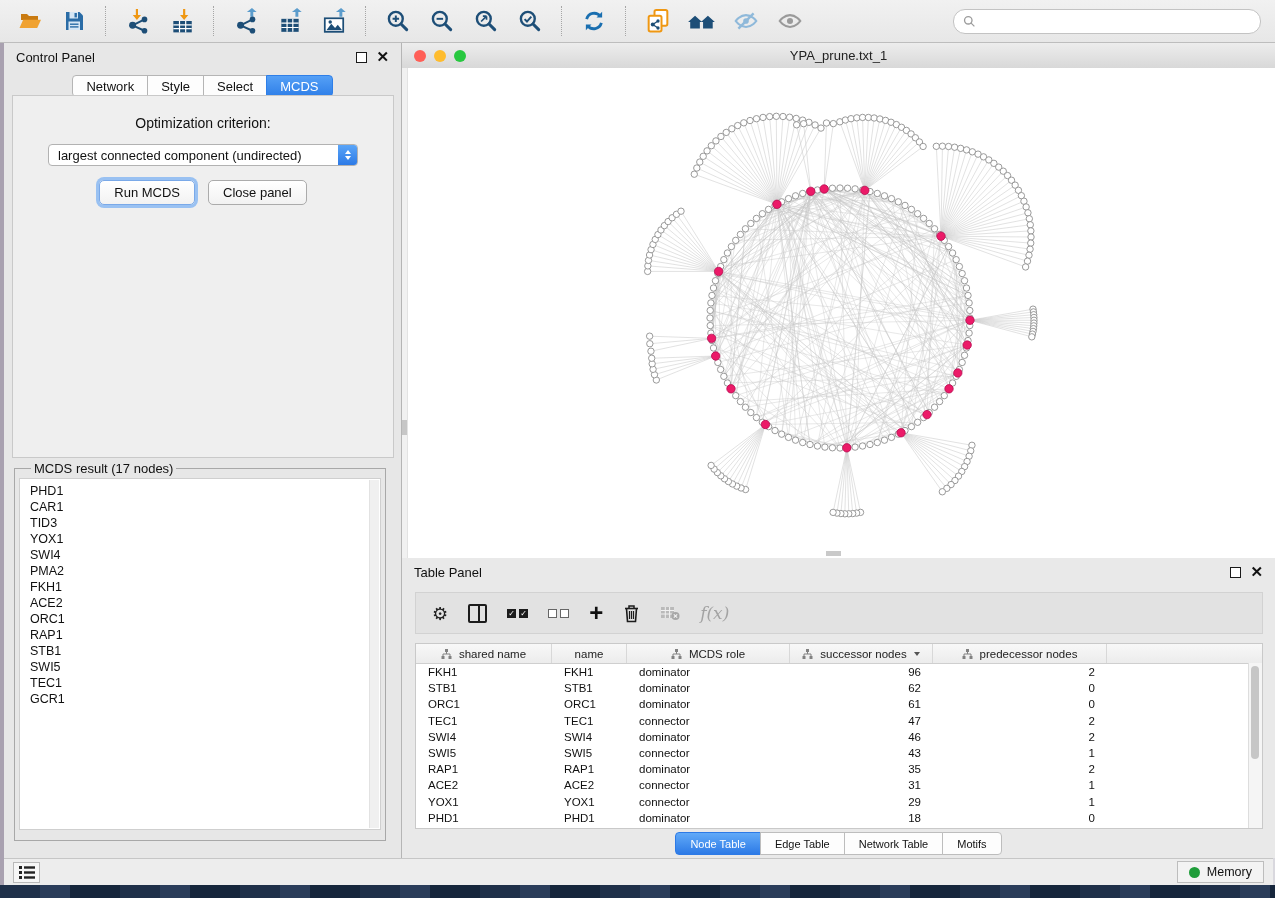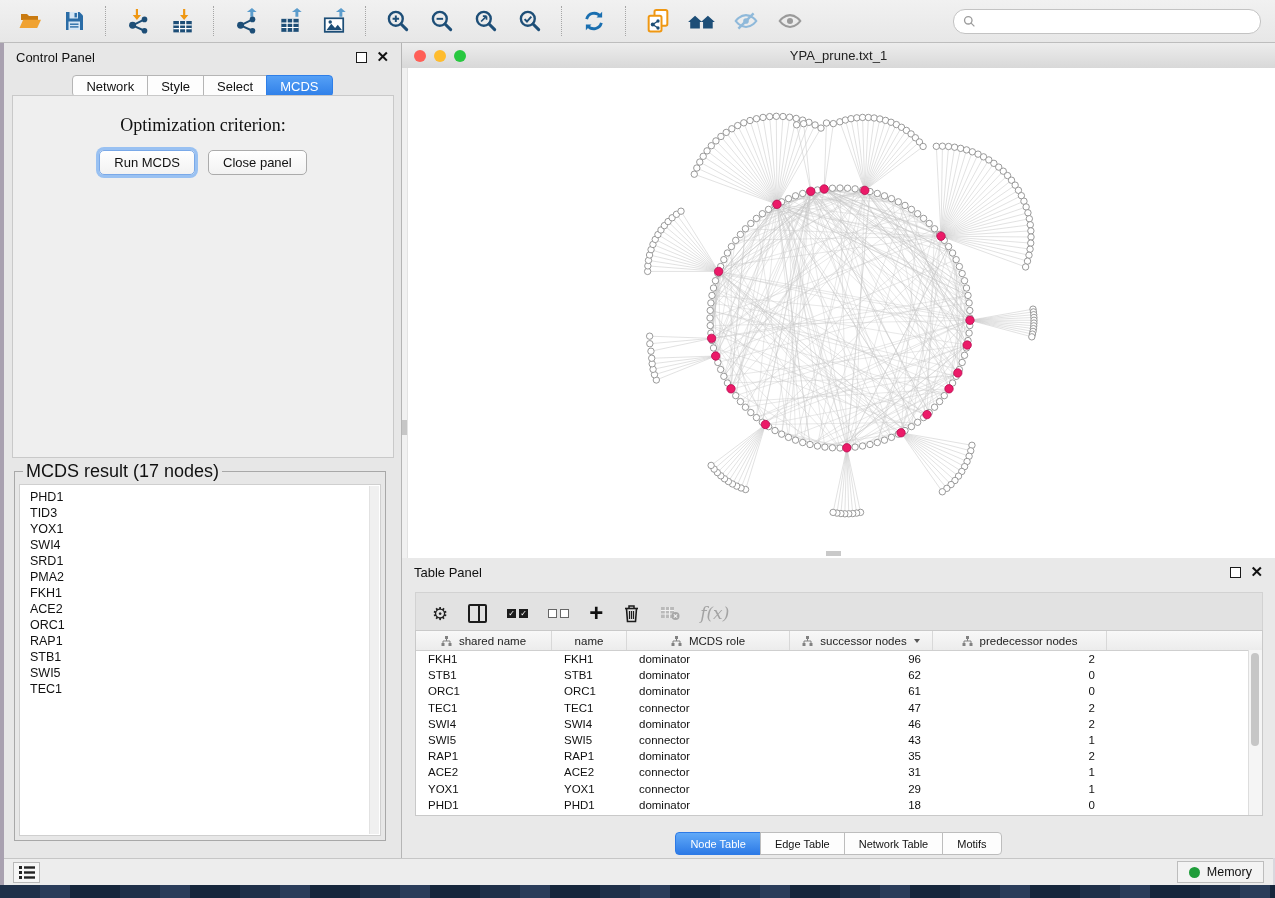--- a/index.html
+++ b/index.html
@@ -31,36 +31,36 @@
   .float-btn{width:9px;height:9px;border:1.5px solid #1a1a1a;background:#fff;}
   .close-btn{font-size:15px;font-weight:bold;line-height:10px;color:#111;}
   .cp-tabs{position:absolute;left:0;top:32px;width:100%;display:flex;justify-content:center;}
   .tab{height:20px;padding:0 13px;display:flex;align-items:center;font-size:13px;background:#fdfdfd;
     border:1px solid #b5b5b5;margin-left:-1px;}
   .tab:first-child{border-radius:4px 0 0 4px;margin-left:0;}
   .tab:last-child{border-radius:0 4px 4px 0;}
   .tab.active{background:linear-gradient(#55a0f6,#2f7fe8);border-color:#2f7fe8;color:#fff;}
   .tab-card{position:absolute;left:8px;top:52px;width:382px;height:363px;box-sizing:border-box;
     background:#efefef;border:1px solid #c9c9c9;}
-  .opt-label{text-align:center;margin-top:19px;font-size:18px;font-family:Liberation Serif, serif;}
+  .opt-label{text-align:center;margin-top:19px;font-size:14px;}
   .dropdown{width:310px;height:22px;margin:13px auto 0;background:#fff;border:1px solid #b2b2b2;border-radius:4px;
     display:flex;align-items:center;font-size:13px;box-sizing:border-box;}
   .dropdown .val{flex:1;padding-left:9px;white-space:nowrap;}
   .stepper{width:19px;height:100%;border-radius:0 3px 3px 0;background:linear-gradient(#5aa5f8,#2d7ae6);
     display:flex;flex-direction:column;align-items:center;justify-content:center;gap:2px;}
   .tri{width:0;height:0;border-left:3.5px solid transparent;border-right:3.5px solid transparent;}
   .tri.up{border-bottom:4px solid #fff;}
   .tri.down{border-top:4px solid #fff;}
   .btn-row{display:flex;justify-content:center;gap:13px;margin-top:14px;}
   .mac-btn{height:23px;padding:0 14px;background:linear-gradient(#ffffff,#f2f2f2);border:1px solid #ababab;
     border-radius:5px;font-size:13px;display:flex;align-items:center;}
   .mac-btn.focus{box-shadow:0 0 0 3px rgba(106,168,242,.65);border-color:#7aa9e8;}
   .mcds-fieldset{position:absolute;left:10px;top:418px;width:372px;height:380px;box-sizing:border-box;
     border:1px solid #a8a8a8;background:#e7e7e7;margin:0;padding:2px 4px 4px 4px;}
-  .mcds-fieldset legend{font-size:18px;padding:0 3px;margin-left:4px;}
+  .mcds-fieldset legend{font-size:13px;padding:0 3px;margin-left:12px;}
   .mcds-list{position:relative;width:100%;height:352px;box-sizing:border-box;background:#fff;border:1px solid #cfcfcf;
     font-size:12.5px;line-height:16px;padding:4px 0 0 10px;overflow:hidden;}
   .mcds-scroll{position:absolute;right:1px;top:1px;width:9px;height:calc(100% - 2px);background:#f0f0f0;border-left:1px solid #e2e2e2;}
 
   
   .network-window{position:absolute;left:402px;top:43px;width:873px;height:515px;}
   .nw-titlebar{height:25px;background:linear-gradient(#ededed,#d8d8d8);border-bottom:1px solid #b2b2b2;
     position:relative;display:flex;align-items:center;padding:0 12px;}
   .lights{display:flex;gap:8px;}
   .light{width:12px;height:12px;border-radius:50%;}
@@ -77,21 +77,21 @@
   .ticon{display:flex;align-items:center;justify-content:center;}
   .gear{font-size:18px;color:#222;font-family:"DejaVu Sans",sans-serif;}
   .colicon{width:15px;height:15px;border:2px solid #1c1c1c;border-radius:2px;position:relative;}
   .colicon:after{content:"";position:absolute;left:50%;top:0;bottom:0;width:2px;background:#1c1c1c;}
   .cbx{display:flex;gap:3px;}
   .cb{width:9px;height:9px;box-sizing:border-box;}
   .cb.on{background:#1c1c1c;color:#fff;font-size:8px;line-height:9px;text-align:center;}
   .cb.off{border:1.5px solid #666;background:#fff;}
   .plus{font-size:24px;font-weight:bold;color:#111;line-height:18px;}
   .fx{font-family:"DejaVu Serif",serif;font-style:italic;font-size:17px;color:#a3a3a3;}
-  .tp-table{position:absolute;left:13px;top:72px;width:848px;height:186px;box-sizing:border-box;
+  .tp-table{position:absolute;left:13px;top:85px;width:848px;height:186px;box-sizing:border-box;
     background:#fff;border:1px solid #c9c9c9;overflow:hidden;}
   .thead{display:flex;height:19px;background:linear-gradient(#f8f8f8,#ececec);border-bottom:1px solid #cfcfcf;}
   .th{box-sizing:border-box;border-right:1px solid #d8d8d8;display:flex;align-items:center;justify-content:center;
      gap:7px;font-size:11.5px;color:#222;}
   .trow{display:flex;height:16.2px;font-size:11.5px;align-items:center;}
   .td{box-sizing:border-box;padding:0 12px;white-space:nowrap;overflow:hidden;}
   .td.num{text-align:right;}
   .tp-scroll{position:absolute;right:0;top:19px;bottom:0;width:13px;background:#f5f5f5;border-left:1px solid #ddd;}
   .tp-scroll .thumb{position:absolute;left:2px;top:3px;width:8px;height:93px;background:#c6c6c6;border-radius:4px;}
   .tp-tabs{position:absolute;left:0;right:0;top:274px;display:flex;justify-content:center;}
@@ -264,42 +264,50 @@
     </span>
   </div>
   <div class="cp-tabs">
       <div class="tab">Network</div>
       <div class="tab">Style</div>
       <div class="tab">Select</div>
       <div class="tab active">MCDS</div>
     </div>
   <div class="tab-card">
     <div class="opt-label">Optimization criterion:</div>
+    <div class="dropdown">
+      <span class="val">largest connected component (undirected)</span>
+      <span class="stepper">
+        <span class="tri up"></span>
+          <span class="tri down"></span>
+      </span>
+    </div>
     <div class="btn-row">
       <div class="mac-btn focus">Run MCDS</div>
       <div class="mac-btn">Close panel</div>
     </div>
   </div>
   <fieldset class="mcds-fieldset">
     <legend>MCDS result (17 nodes)</legend>
     <div class="mcds-list">
       <div>
           <div>PHD1</div>
+          <div>CAR1</div>
           <div>TID3</div>
           <div>YOX1</div>
           <div>SWI4</div>
-          <div>SRD1</div>
           <div>PMA2</div>
           <div>FKH1</div>
           <div>ACE2</div>
           <div>ORC1</div>
           <div>RAP1</div>
           <div>STB1</div>
           <div>SWI5</div>
           <div>TEC1</div>
+          <div>GCR1</div>
         </div>
       <div class="mcds-scroll"></div>
     </div>
   </fieldset>
 </div>
 
 <div class="network-window">
   <div class="nw-titlebar">
     <span class="nw-title">YPA_prune.txt_1</span>
     <span class="lights">

